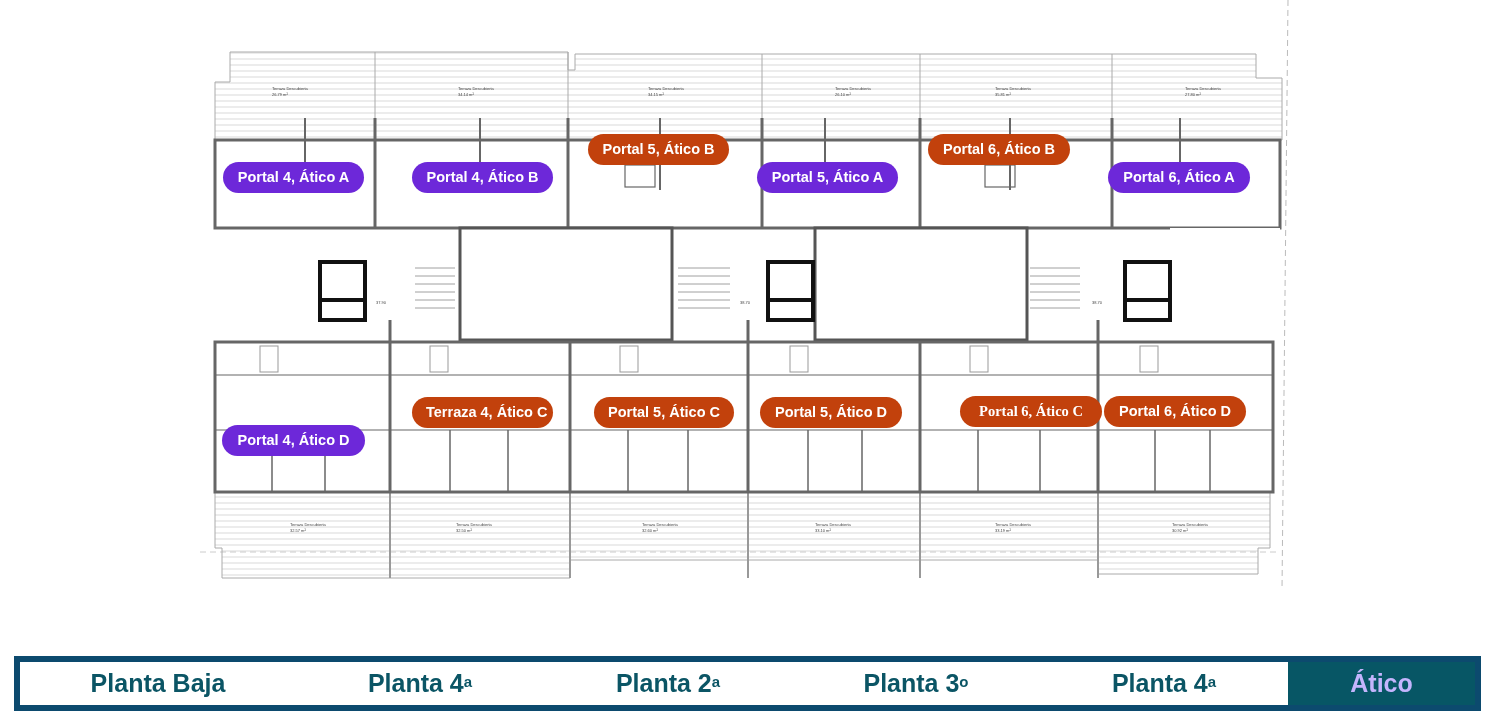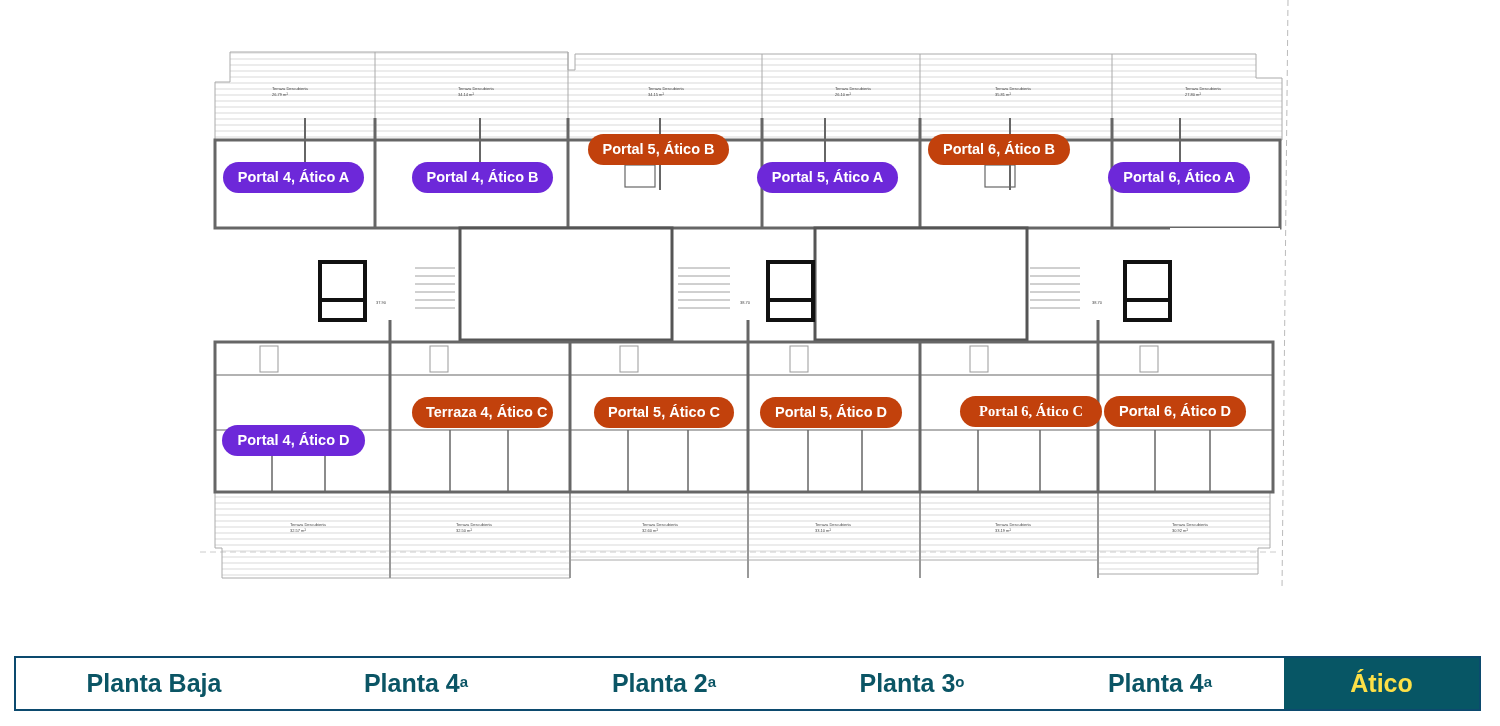--- a/index.html
+++ b/index.html
@@ -1,23 +1,23 @@
 <!DOCTYPE html>
 <html><head>
 <meta charset="utf-8">
 <style>
   html,body{margin:0;padding:0;background:#fff;}
   body{width:1500px;height:726px;position:relative;overflow:hidden;font-family:"Liberation Sans",sans-serif;}
   #plan{position:absolute;left:0;top:0;width:1500px;height:600px;}
   .pill{position:absolute;height:31px;border-radius:16px;color:#fff;font-family:"Liberation Sans",sans-serif;font-weight:bold;font-size:14.5px;line-height:31px;text-align:center;white-space:nowrap;cursor:pointer;padding:0 14px;box-sizing:border-box;}
   .pill.available{background:#6d28d9;margin-top:28px;}
   .pill.sold{background:#c2410c;}
-  #tabs{position:absolute;left:14px;top:656px;width:1467px;height:55px;border:2px solid #0c4a6e;box-sizing:border-box;display:flex;}
+  #tabs{position:absolute;left:14px;top:656px;width:1467px;height:55px;border:6px solid #0c4a6e;box-sizing:border-box;display:flex;}
   .tab{height:100%;display:flex;align-items:center;justify-content:center;color:#0b5565;font-weight:bold;font-size:25px;cursor:pointer;font-family:"Liberation Sans",sans-serif;}
-  .tab.active{background:#075665;color:#fde047;}
+  .tab.active{background:#075665;color:#c4b5fd;}
   .tab sup{font-size:15px;position:relative;top:-2px;}
   .tlabel{font-size:4px;fill:#444;font-family:"Liberation Sans",sans-serif;}
 </style>
 </head>
 <body>
 
 <svg id="plan" viewBox="0 0 1500 600" xmlns="http://www.w3.org/2000/svg">
   <defs>
     <pattern id="hatch" width="6" height="6" patternUnits="userSpaceOnUse">
       <line x1="0" y1="5" x2="6" y2="5" stroke="#c9c9c9" stroke-width="0.7"></line>

